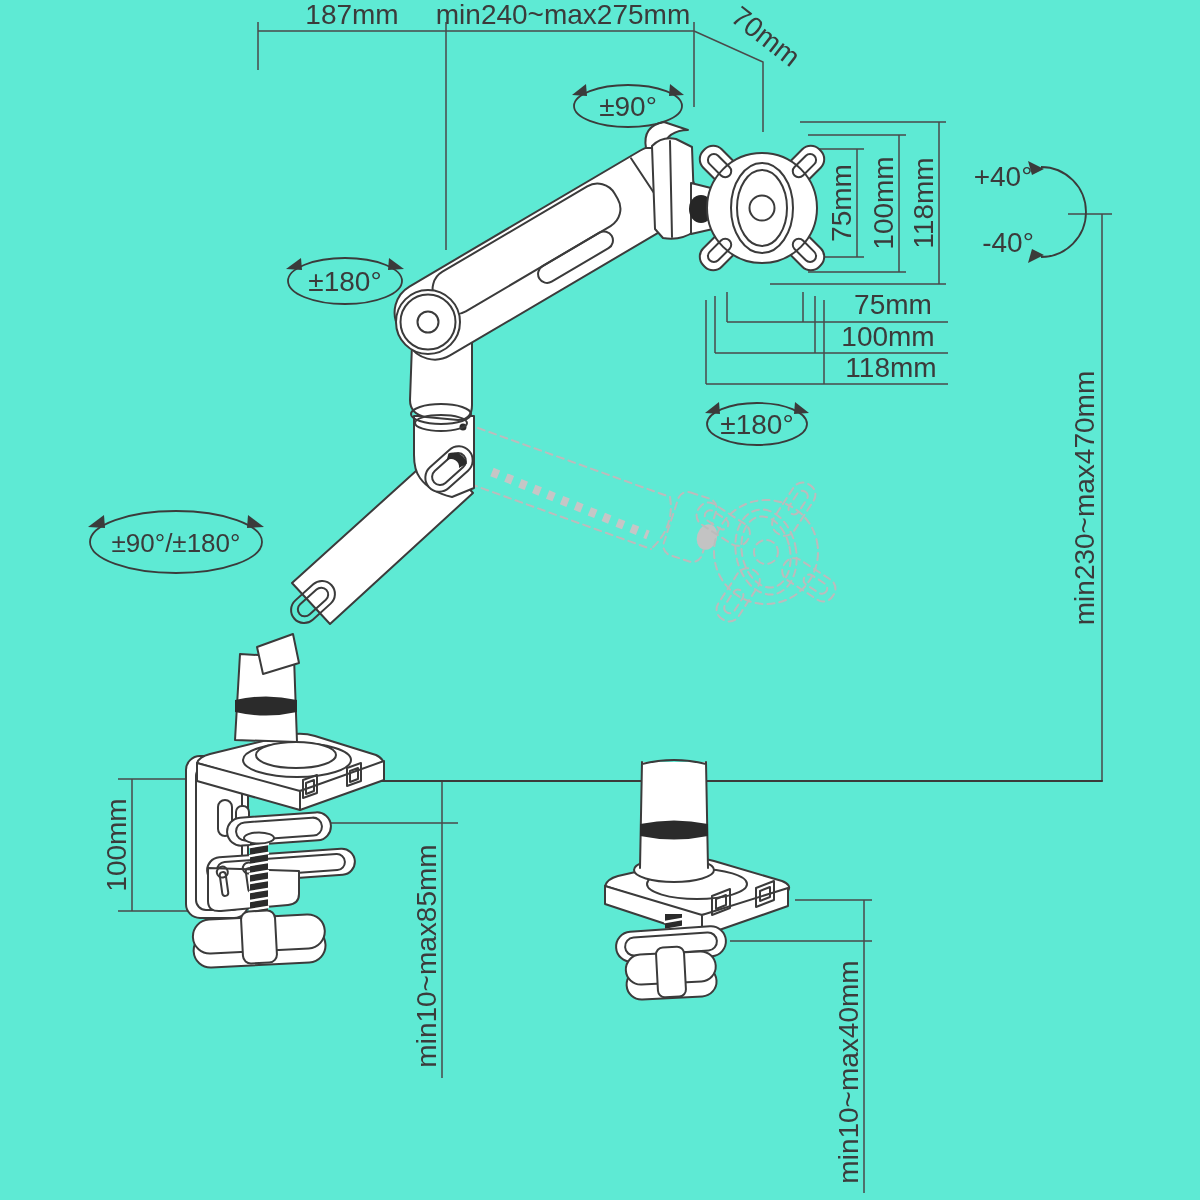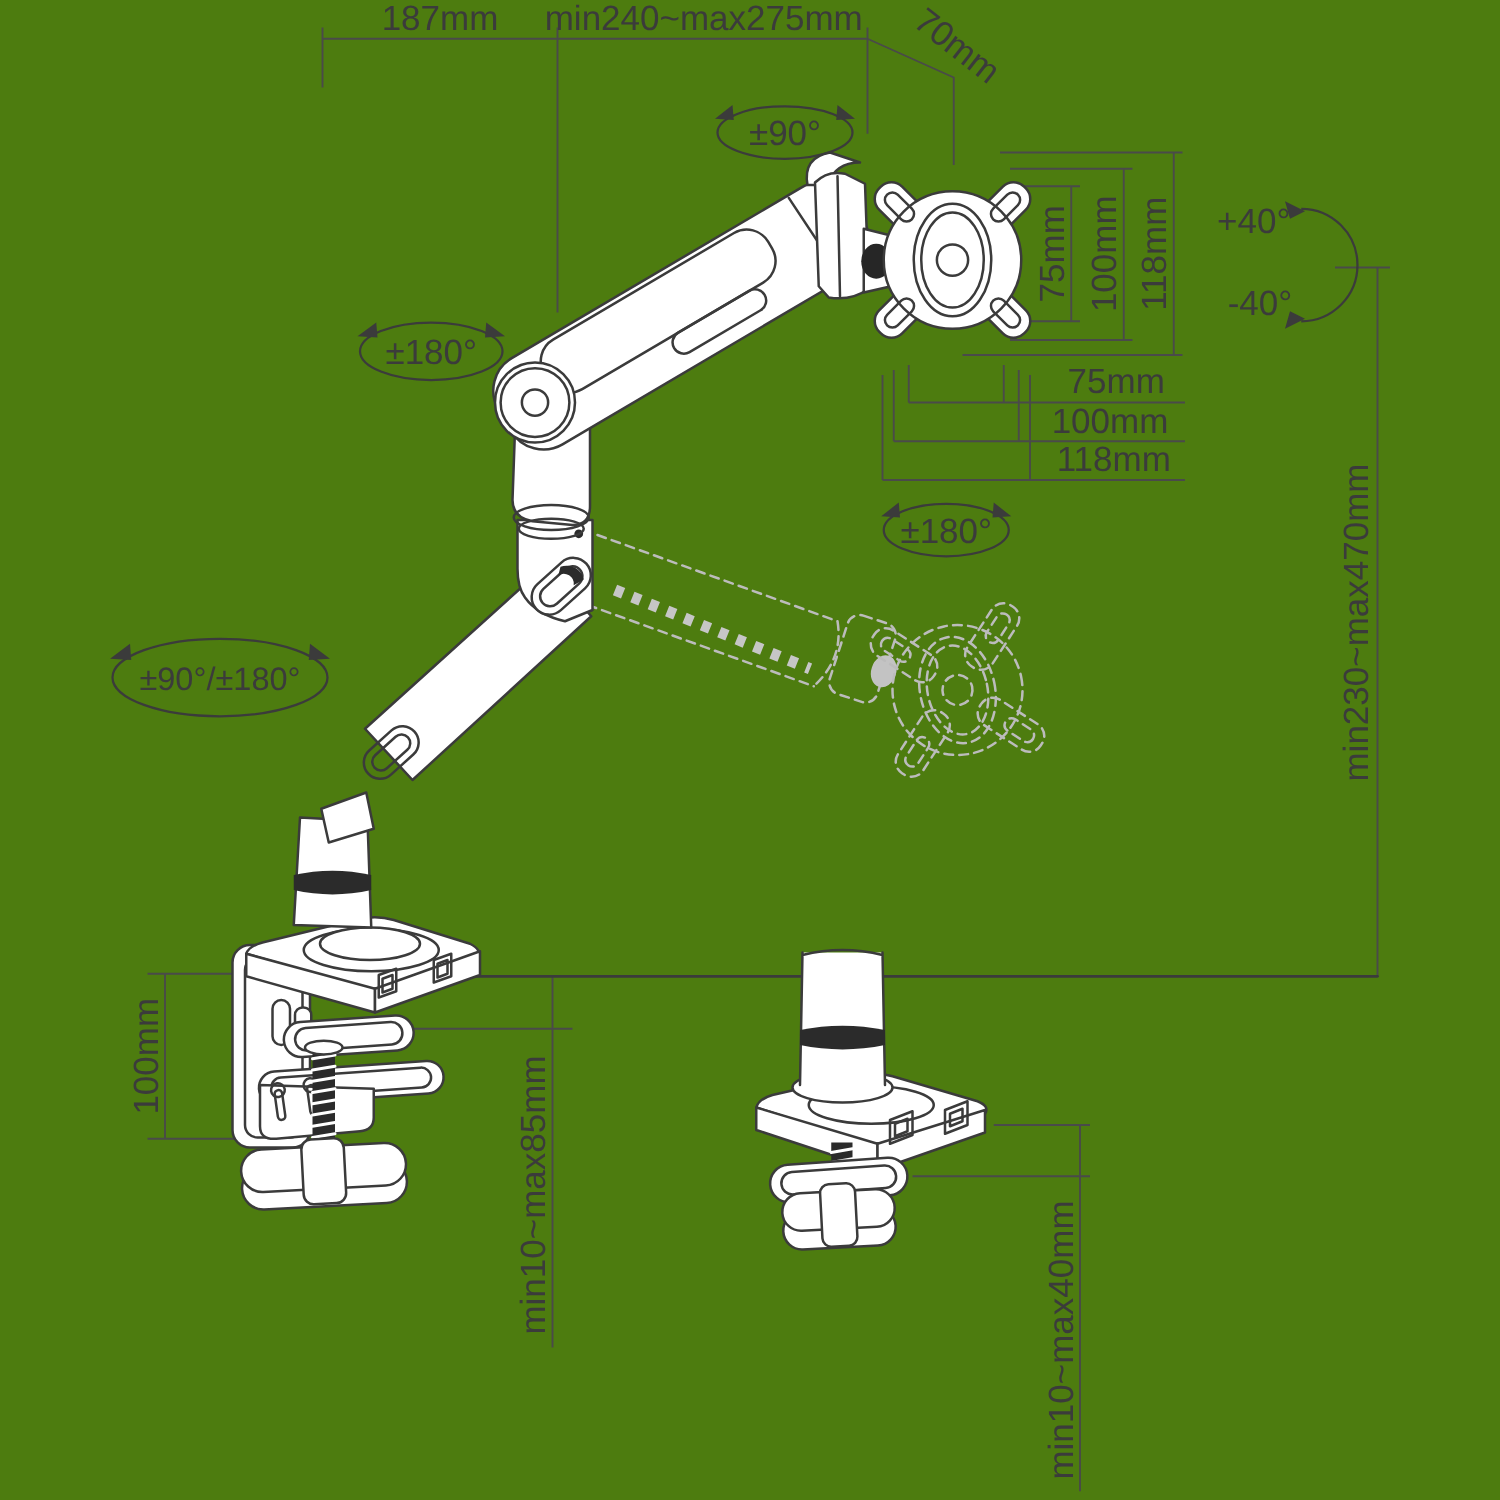--- a/index.html
+++ b/index.html
@@ -1,16 +1,16 @@
 <!DOCTYPE html>
 <html><head>
 <meta charset="utf-8">
 <style>
   html,body{margin:0;padding:0;background:#ffffff;}
-  .canvas{width:1200px;height:1200px;position:relative;background:#4d7c0f;overflow:hidden;}
+  .canvas{width:1200px;height:1200px;position:relative;background:#5eead4;overflow:hidden;}
   svg{display:block;}
   text{font-family:"Liberation Sans","DejaVu Sans",sans-serif;fill:#3b3b3b;}
   .dim-text{font-size:28px;}
   .dim-text-sm{font-size:26px;}
   .dimline{stroke:#4a4a4a;stroke-width:1.5;fill:none;}
   .draw{stroke:#3b3b3b;stroke-width:2;fill:none;stroke-linejoin:round;stroke-linecap:round;}
   .ghost{stroke:#bcbcbc;stroke-width:2;fill:none;stroke-dasharray:7 5;stroke-linejoin:round;stroke-linecap:round;}
   .rot{stroke:#3b3b3b;stroke-width:1.8;fill:none;}
   .arrow{fill:#3b3b3b;stroke:none;}
 </style>

